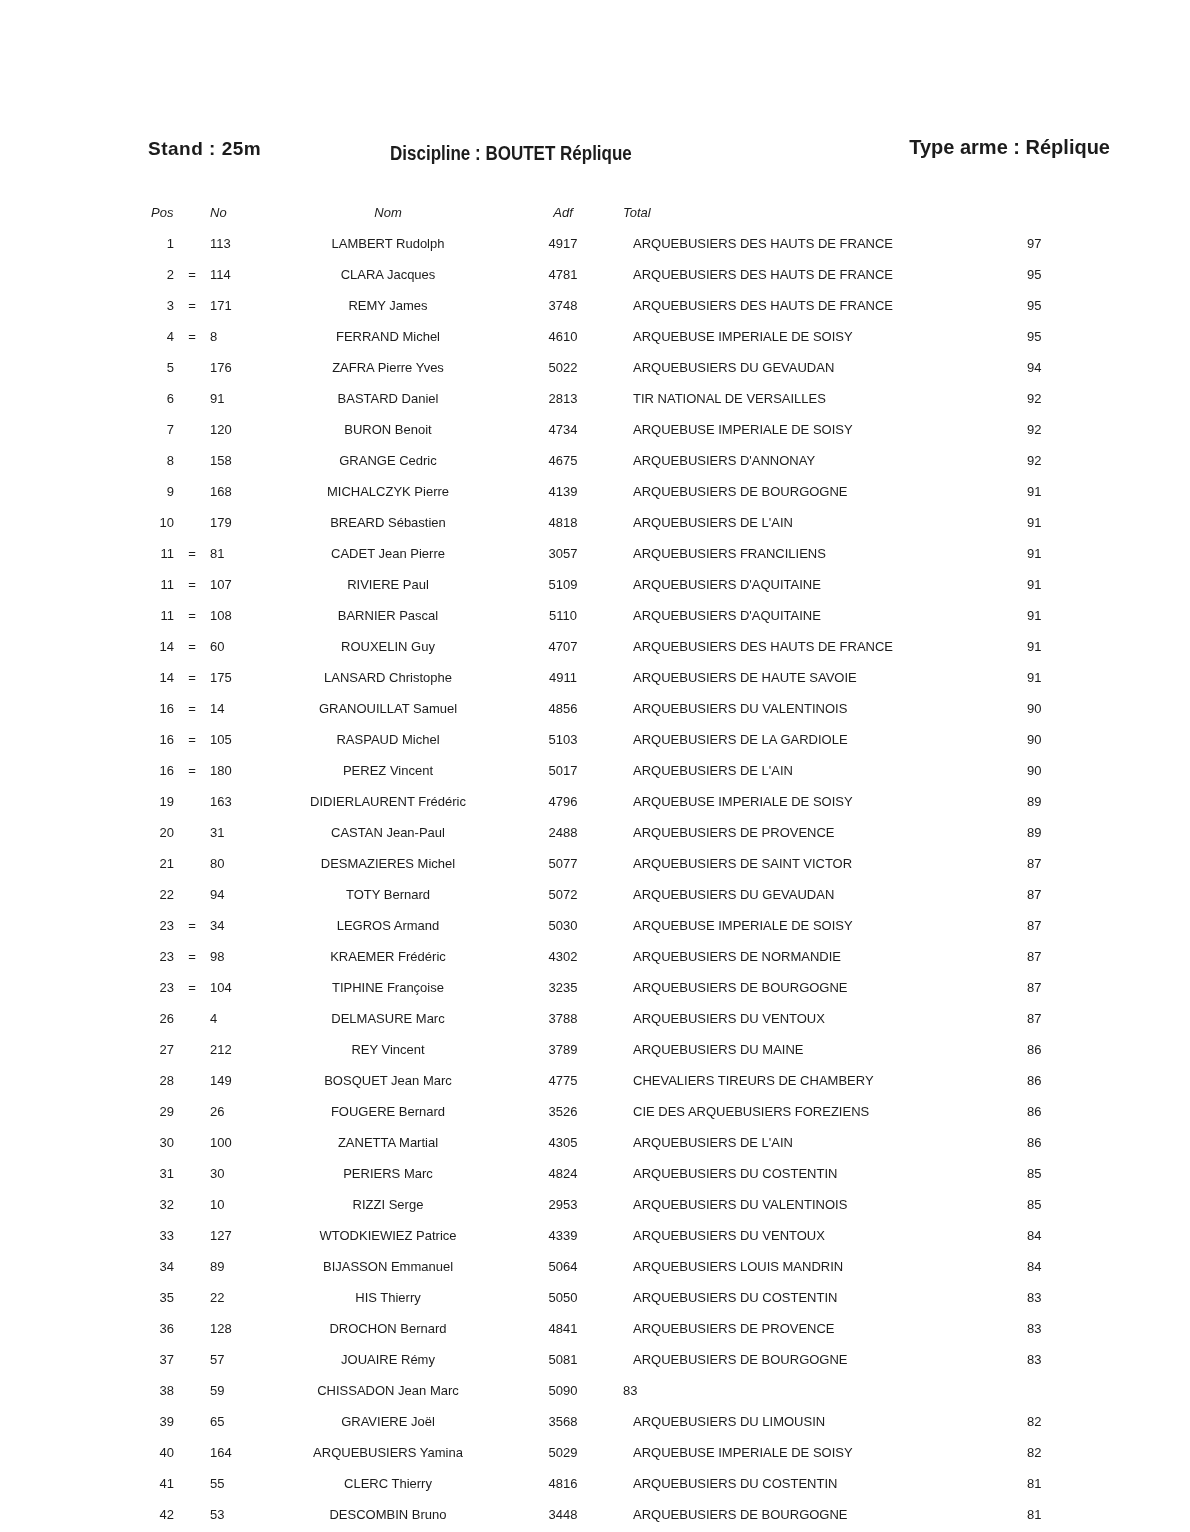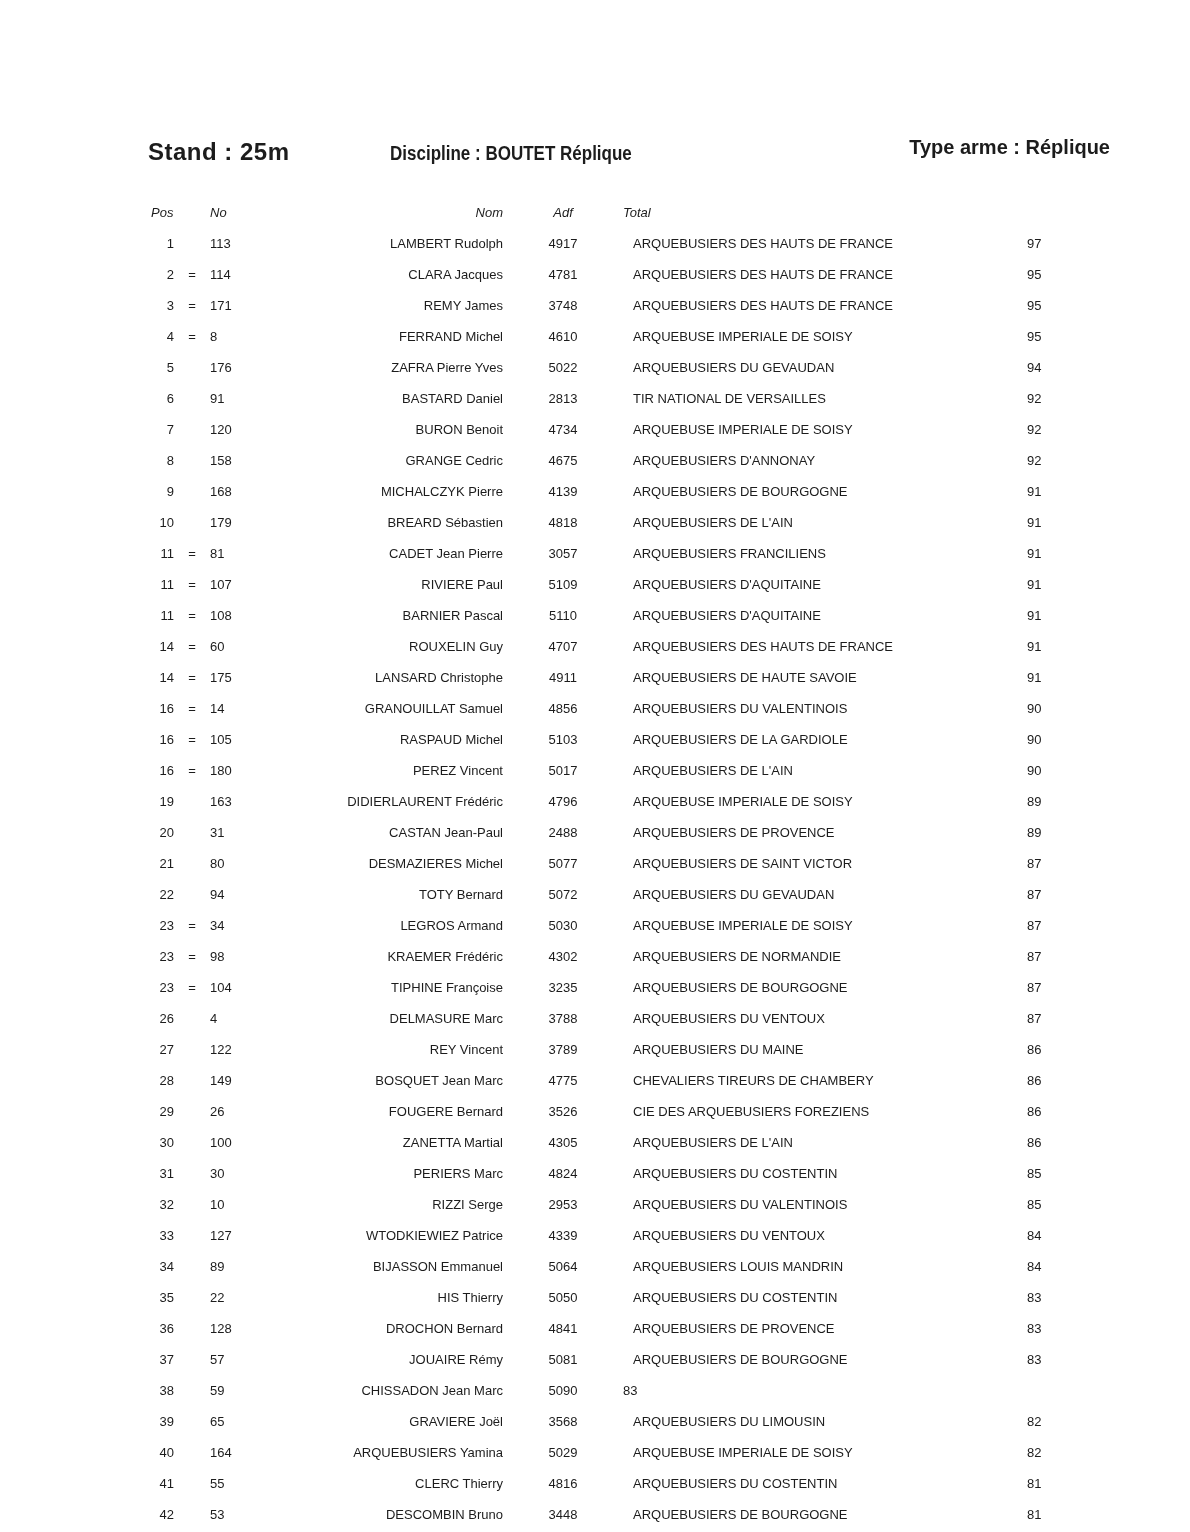--- a/index.html
+++ b/index.html
@@ -21,21 +21,21 @@
     position: absolute;
     top: 138px;
     left: 0;
     width: 1190px;
     height: 34px;
   }
   .stand {
     position: absolute;
     left: 148px;
     top: 0;
-    font-size: 24px;
+    font-size: 19px;
     font-weight: bold;
     letter-spacing: 0.5px;
     white-space: nowrap;
   }
   .discipline {
     position: absolute;
     left: 390px;
     top: 4px;
     font-size: 20px;
     font-weight: bold;
@@ -65,21 +65,21 @@
     align-items: center;
     font-size: 13px;
     white-space: nowrap;
   }
   .row.head {
     font-style: italic;
   }
   .c-pos   { text-align: right; }
   .c-tie   { text-align: center; }
   .c-no    { text-align: left; }
-  .c-name  { grid-column: 5; text-align: right; overflow: hidden; }
+  .c-name  { grid-column: 5; text-align: center; overflow: hidden; }
   .c-adf   { text-align: center; }
   .c-club  { grid-column: 8; text-align: left; overflow: hidden; }
   .c-total { text-align: left; }
   .row.head .c-pos { text-align: left; padding-left: 3px; }
 </style>
 </head>
 <body>
 
 <div class="page">
 
@@ -329,21 +329,21 @@
           <div class="c-tie"></div>
           <div class="c-no">4</div>
           <div class="c-name">DELMASURE Marc</div>
           <div class="c-adf">3788</div>
           <div class="c-club">ARQUEBUSIERS DU VENTOUX</div>
           <div class="c-total">87</div>
         </div>
         <div class="row">
           <div class="c-pos">27</div>
           <div class="c-tie"></div>
-          <div class="c-no">122</div>
+          <div class="c-no">212</div>
           <div class="c-name">REY Vincent</div>
           <div class="c-adf">3789</div>
           <div class="c-club">ARQUEBUSIERS DU MAINE</div>
           <div class="c-total">86</div>
         </div>
         <div class="row">
           <div class="c-pos">28</div>
           <div class="c-tie"></div>
           <div class="c-no">149</div>
           <div class="c-name">BOSQUET Jean Marc</div>

